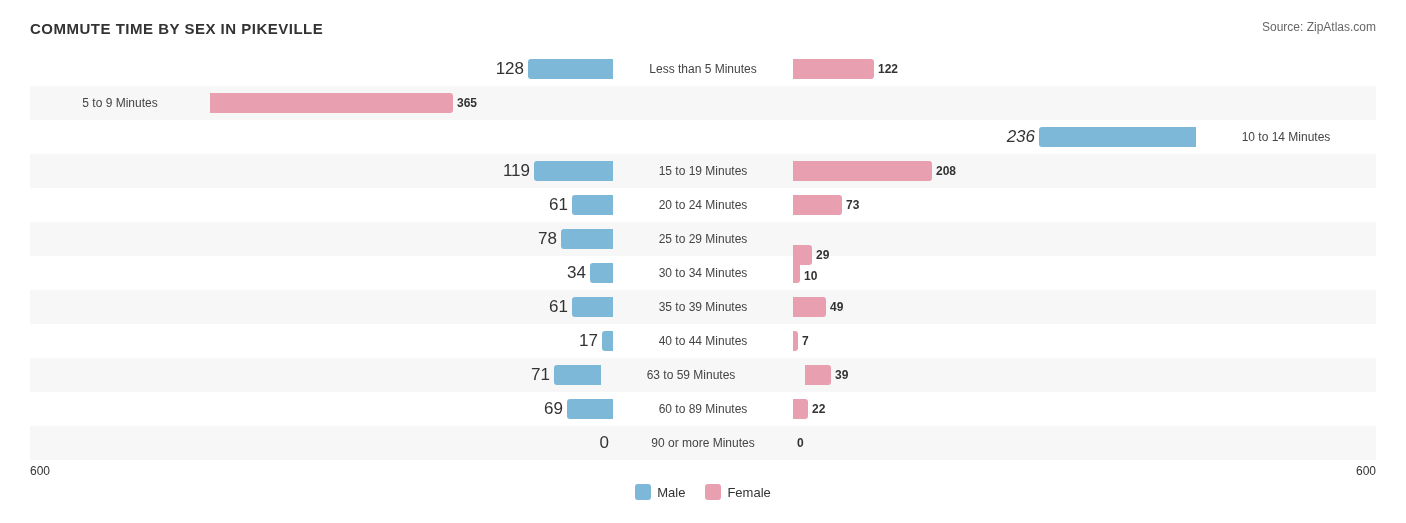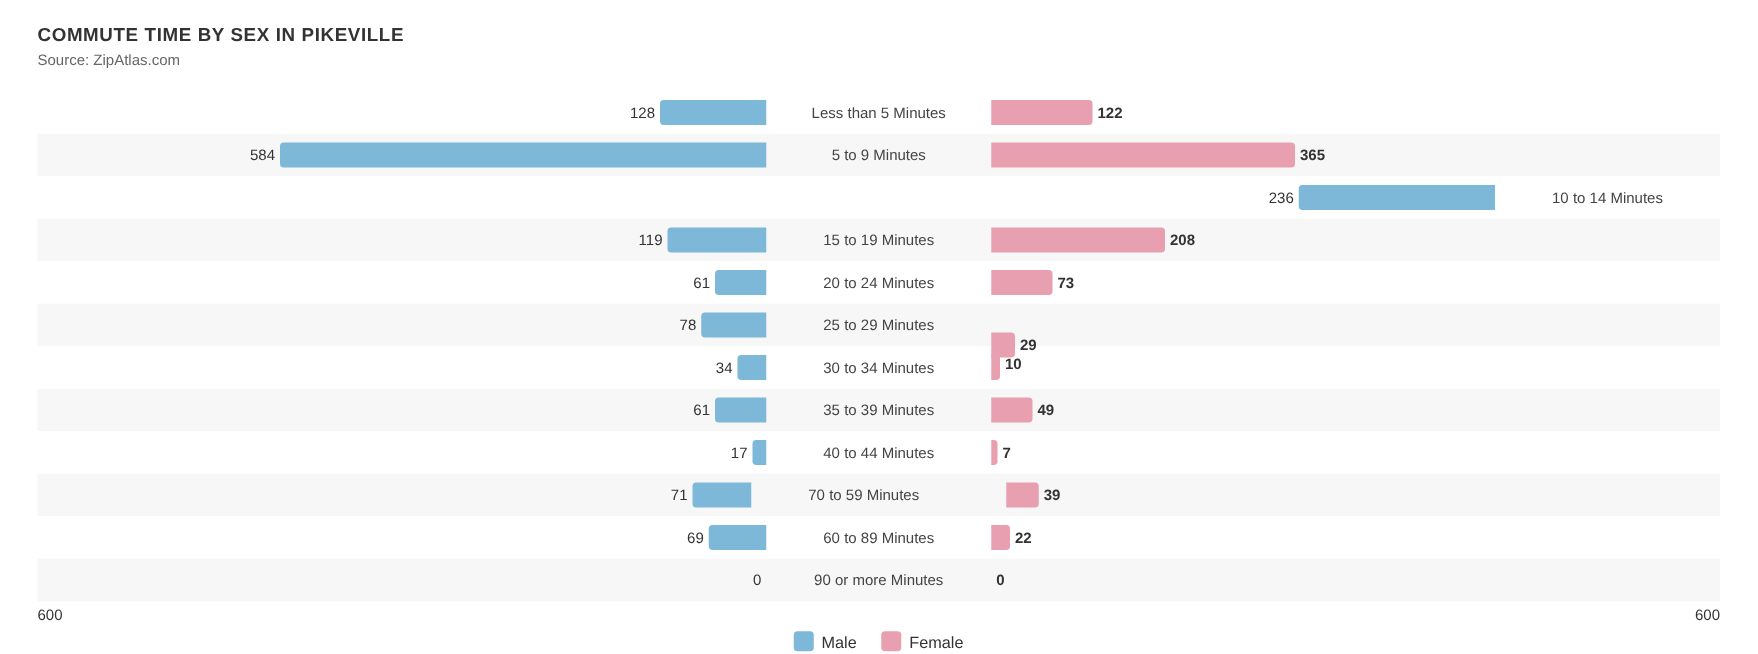--- a/index.html
+++ b/index.html
@@ -42,21 +42,21 @@
       justify-content: flex-end;
       flex: 1;
     }
     .right-section {
       display: flex;
       align-items: center;
       justify-content: flex-start;
       flex: 1;
     }
     .val-left {
-      font-size: 12px;
+      font-size: 17px;
       color: #333;
       margin-right: 4px;
       min-width: 30px;
       text-align: right;
     }
     .val-right {
       font-size: 12px;
       color: #333;
       margin-left: 4px;
       min-width: 30px;
@@ -103,21 +103,20 @@
     .legend-box {
       width: 16px;
       height: 16px;
       border-radius: 3px;
     }
     .header-row {
       display: flex;
       justify-content: space-between;
       align-items: flex-start;
       margin-bottom: 8px;
-      flex-direction: column;
     }
     .chart-rows {
       width: 100%;
     }
     .data-row {
       display: flex;
       align-items: center;
       height: 34px;
       width: 100%;
     }
@@ -138,32 +137,28 @@
       <span class="val-left">128</span>
       <div class="bar-blue" style="width:85px;"></div>
     </div>
     <div class="label-center">Less than 5 Minutes</div>
     <div class="right-section" style="flex:1; display:flex; align-items:center; justify-content:flex-start;">
       <div class="bar-pink" style="width:81px;"></div>
       <span class="val-right">122</span>
     </div>
   </div>
     <div class="data-row">
-    <div class="left-section" style="flex:1; display:flex; align-items:center; justify-content:flex-end;">
-      <span class="val-left">584</span>
-      <div class="bar-blue" style="width:389px;"></div>
-    </div>
     <div class="label-center">5 to 9 Minutes</div>
     <div class="right-section" style="flex:1; display:flex; align-items:center; justify-content:flex-start;">
       <div class="bar-pink" style="width:243px;"></div>
       <span class="val-right">365</span>
     </div>
   </div>
     <div class="data-row">
-    <div class="left-section" style="flex:1; display:flex; align-items:center; justify-content:flex-end;">
+    <div class="left-section" style="flex:1; display:flex; align-items:center; justify-content:flex-end;font-style:italic;">
       <span class="val-left">236</span>
       <div class="bar-blue" style="width:157px;"></div>
     </div>
     <div class="label-center">10 to 14 Minutes</div>
   </div>
     <div class="data-row">
     <div class="left-section" style="flex:1; display:flex; align-items:center; justify-content:flex-end;">
       <span class="val-left">119</span>
       <div class="bar-blue" style="width:79px;"></div>
     </div>
@@ -194,21 +189,21 @@
       <div class="bar-pink" style="width:19px;"></div>
       <span class="val-right">29</span>
     </div>
   </div>
     <div class="data-row">
     <div class="left-section" style="flex:1; display:flex; align-items:center; justify-content:flex-end;">
       <span class="val-left">34</span>
       <div class="bar-blue" style="width:23px;"></div>
     </div>
     <div class="label-center">30 to 34 Minutes</div>
-    <div class="right-section" style="flex:1; display:flex; align-items:flex-start; justify-content:flex-start;">
+    <div class="right-section" style="flex:1; display:flex; align-items:flex-end; justify-content:flex-start;">
       <div class="bar-pink" style="width:7px;"></div>
       <span class="val-right">10</span>
     </div>
   </div>
     <div class="data-row">
     <div class="left-section" style="flex:1; display:flex; align-items:center; justify-content:flex-end;">
       <span class="val-left">61</span>
       <div class="bar-blue" style="width:41px;"></div>
     </div>
     <div class="label-center">35 to 39 Minutes</div>
@@ -226,21 +221,21 @@
     <div class="right-section" style="flex:1; display:flex; align-items:center; justify-content:flex-start;">
       <div class="bar-pink" style="width:5px;"></div>
       <span class="val-right">7</span>
     </div>
   </div>
     <div class="data-row">
     <div class="left-section" style="flex:1; display:flex; align-items:center; justify-content:flex-end;">
       <span class="val-left">71</span>
       <div class="bar-blue" style="width:47px;"></div>
     </div>
-    <div class="label-center">70 to 59 Minutes</div>
+    <div class="label-center">63 to 59 Minutes</div>
     <div class="right-section" style="flex:1; display:flex; align-items:center; justify-content:flex-start;padding-left:24px;">
       <div class="bar-pink" style="width:26px;"></div>
       <span class="val-right">39</span>
     </div>
   </div>
     <div class="data-row">
     <div class="left-section" style="flex:1; display:flex; align-items:center; justify-content:flex-end;">
       <span class="val-left">69</span>
       <div class="bar-blue" style="width:46px;"></div>
     </div>

